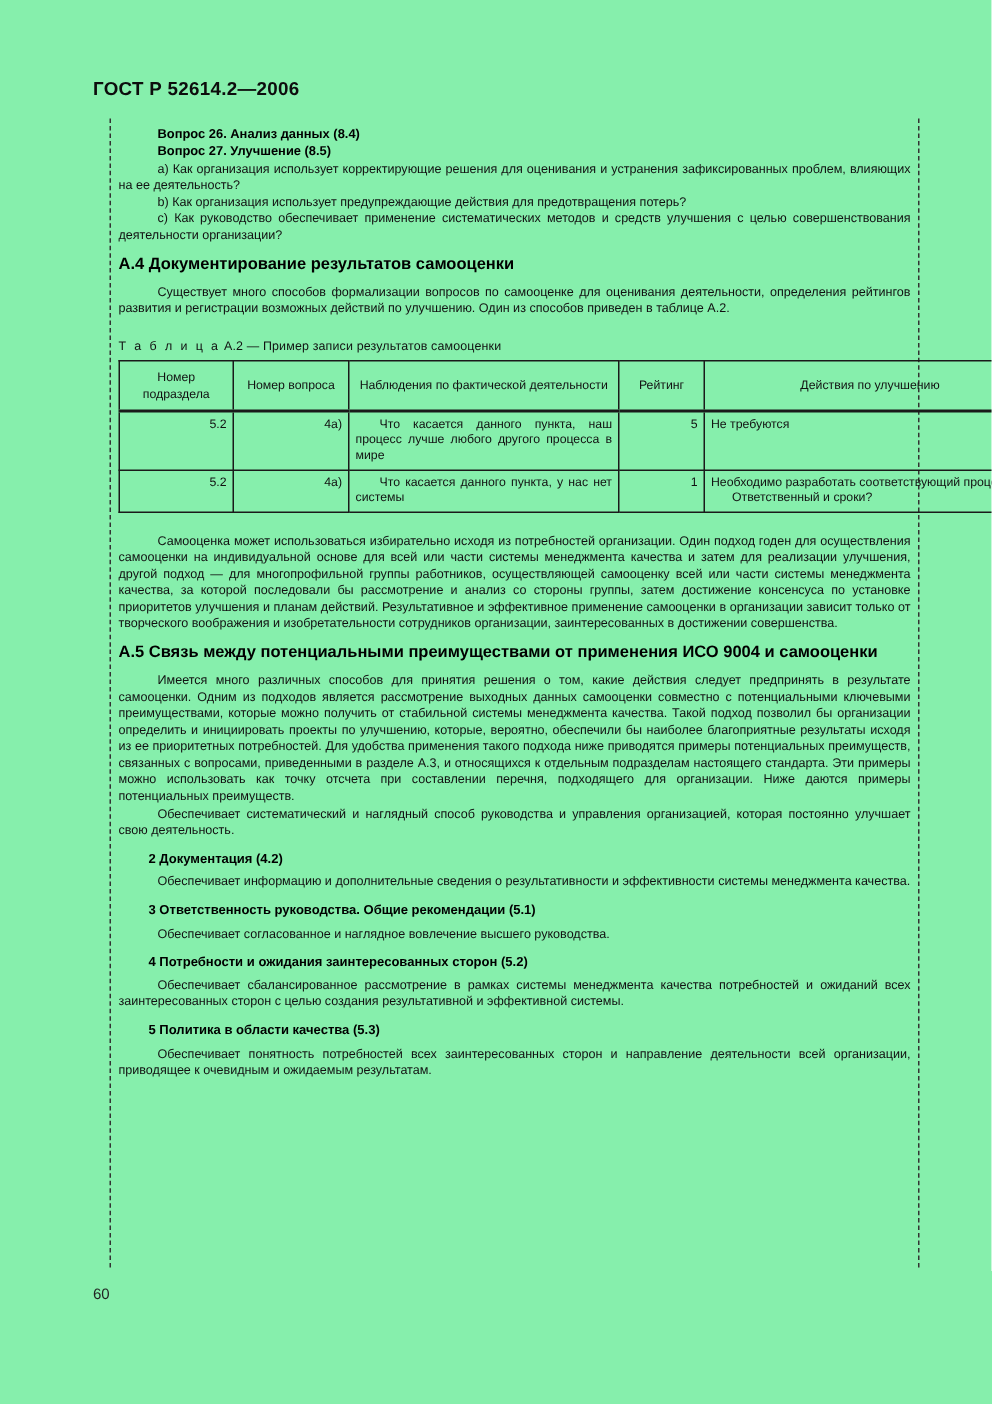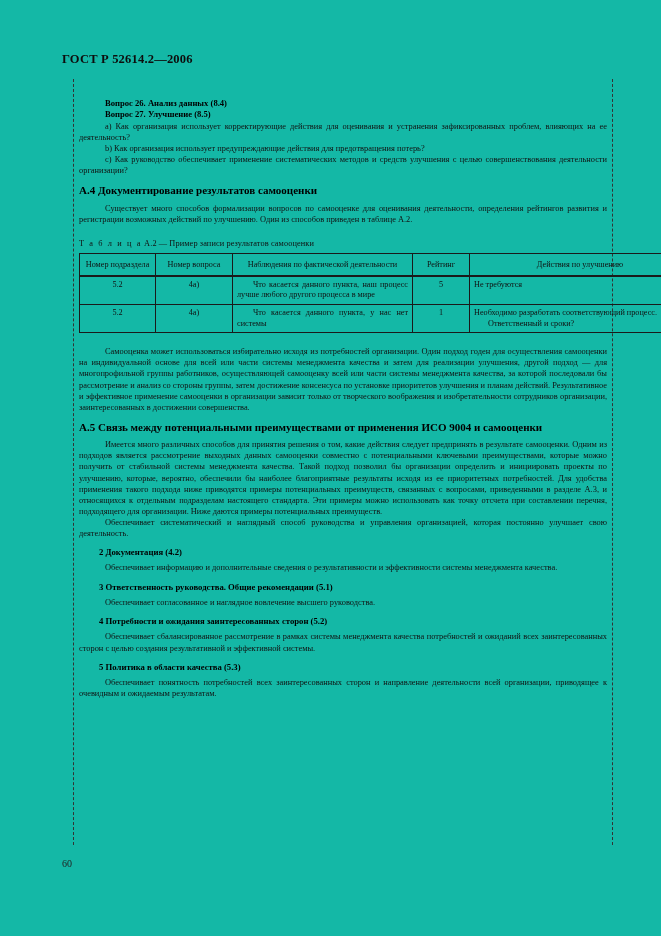--- a/index.html
+++ b/index.html
@@ -11,22 +11,21 @@
     width: 661px;
     height: 936px;
     font-family: "Liberation Sans", sans-serif;
     color: #111111;
     position: relative;
     overflow: hidden;
   }
   .page {
     position: absolute;
     inset: 0;
-    background: #14b8a6;
-    font-family: Liberation Serif, serif;
+    background: #86efac;
   }
   .std-header {
     position: absolute;
     left: 62px;
     top: 52px;
     font-size: 12.5px;
     font-weight: bold;
     letter-spacing: 0.2px;
     color: #0d0d0d;
   }
@@ -37,21 +36,21 @@
     top: 79px;
     width: 540px;
     height: 766px;
     border-left: 1px dashed #333;
     border-right: 1px dashed #333;
     box-sizing: border-box;
   }
   .content {
     position: absolute;
     left: 79px;
-    top: 98px;
+    top: 84px;
     width: 528px;
   }
   p {
     margin: 0 0 0 0;
     font-size: 8.4px;
     line-height: 11.1px;
     text-align: justify;
     text-justify: inter-word;
     color: #111;
   }
@@ -107,21 +106,21 @@
     vertical-align: top;
   }
   table.rec thead th {
     text-align: center;
     font-weight: normal;
     vertical-align: middle;
     line-height: 11px;
     padding: 5px 3px;
     border-bottom-width: 2px;
   }
-  td.c { text-align: center; }
+  td.c { text-align: right; }
   td.j {
     text-align: justify;
     text-indent: 16px;
     line-height: 10.6px;
   }
   td.act {
     text-align: left;
     line-height: 10.6px;
     padding-left: 12px;
   }
@@ -142,21 +141,21 @@
 
   <div class="std-header">ГОСТ Р 52614.2—2006</div>
 
   <div class="frame"></div>
 
   <div class="content">
 
     <div class="h-q">Вопрос 26.  Анализ данных (8.4)</div>
 
     <div class="h-q">Вопрос 27.  Улучшение (8.5)</div>
-    <p class="ind">a)  Как организация использует корректирующие действия для оценивания и устранения зафиксирован­ных проблем, влияющих на ее деятельность?</p>
+    <p class="ind">a)  Как организация использует корректирующие решения для оценивания и устранения зафиксирован­ных проблем, влияющих на ее деятельность?</p>
     <p class="ind">b)  Как организация использует предупреждающие действия для предотвращения потерь?</p>
     <p class="ind">c)  Как руководство обеспечивает применение систематических методов и средств улучшения с целью совершенствования деятельности организации?</p>
 
     <div class="h-sec">А.4  Документирование результатов самооценки</div>
     <p class="ind">Существует много способов формализации вопросов по самооценке для оценивания деятельности, опре­деления рейтингов развития и регистрации возможных действий по улучшению. Один из способов приведен в таблице А.2.</p>
 
     <div class="tbl-caption">
       <span class="sp">Т а б л и ц а</span>
       <span>А.2 — Пример записи результатов самооценки</span>
     </div>

